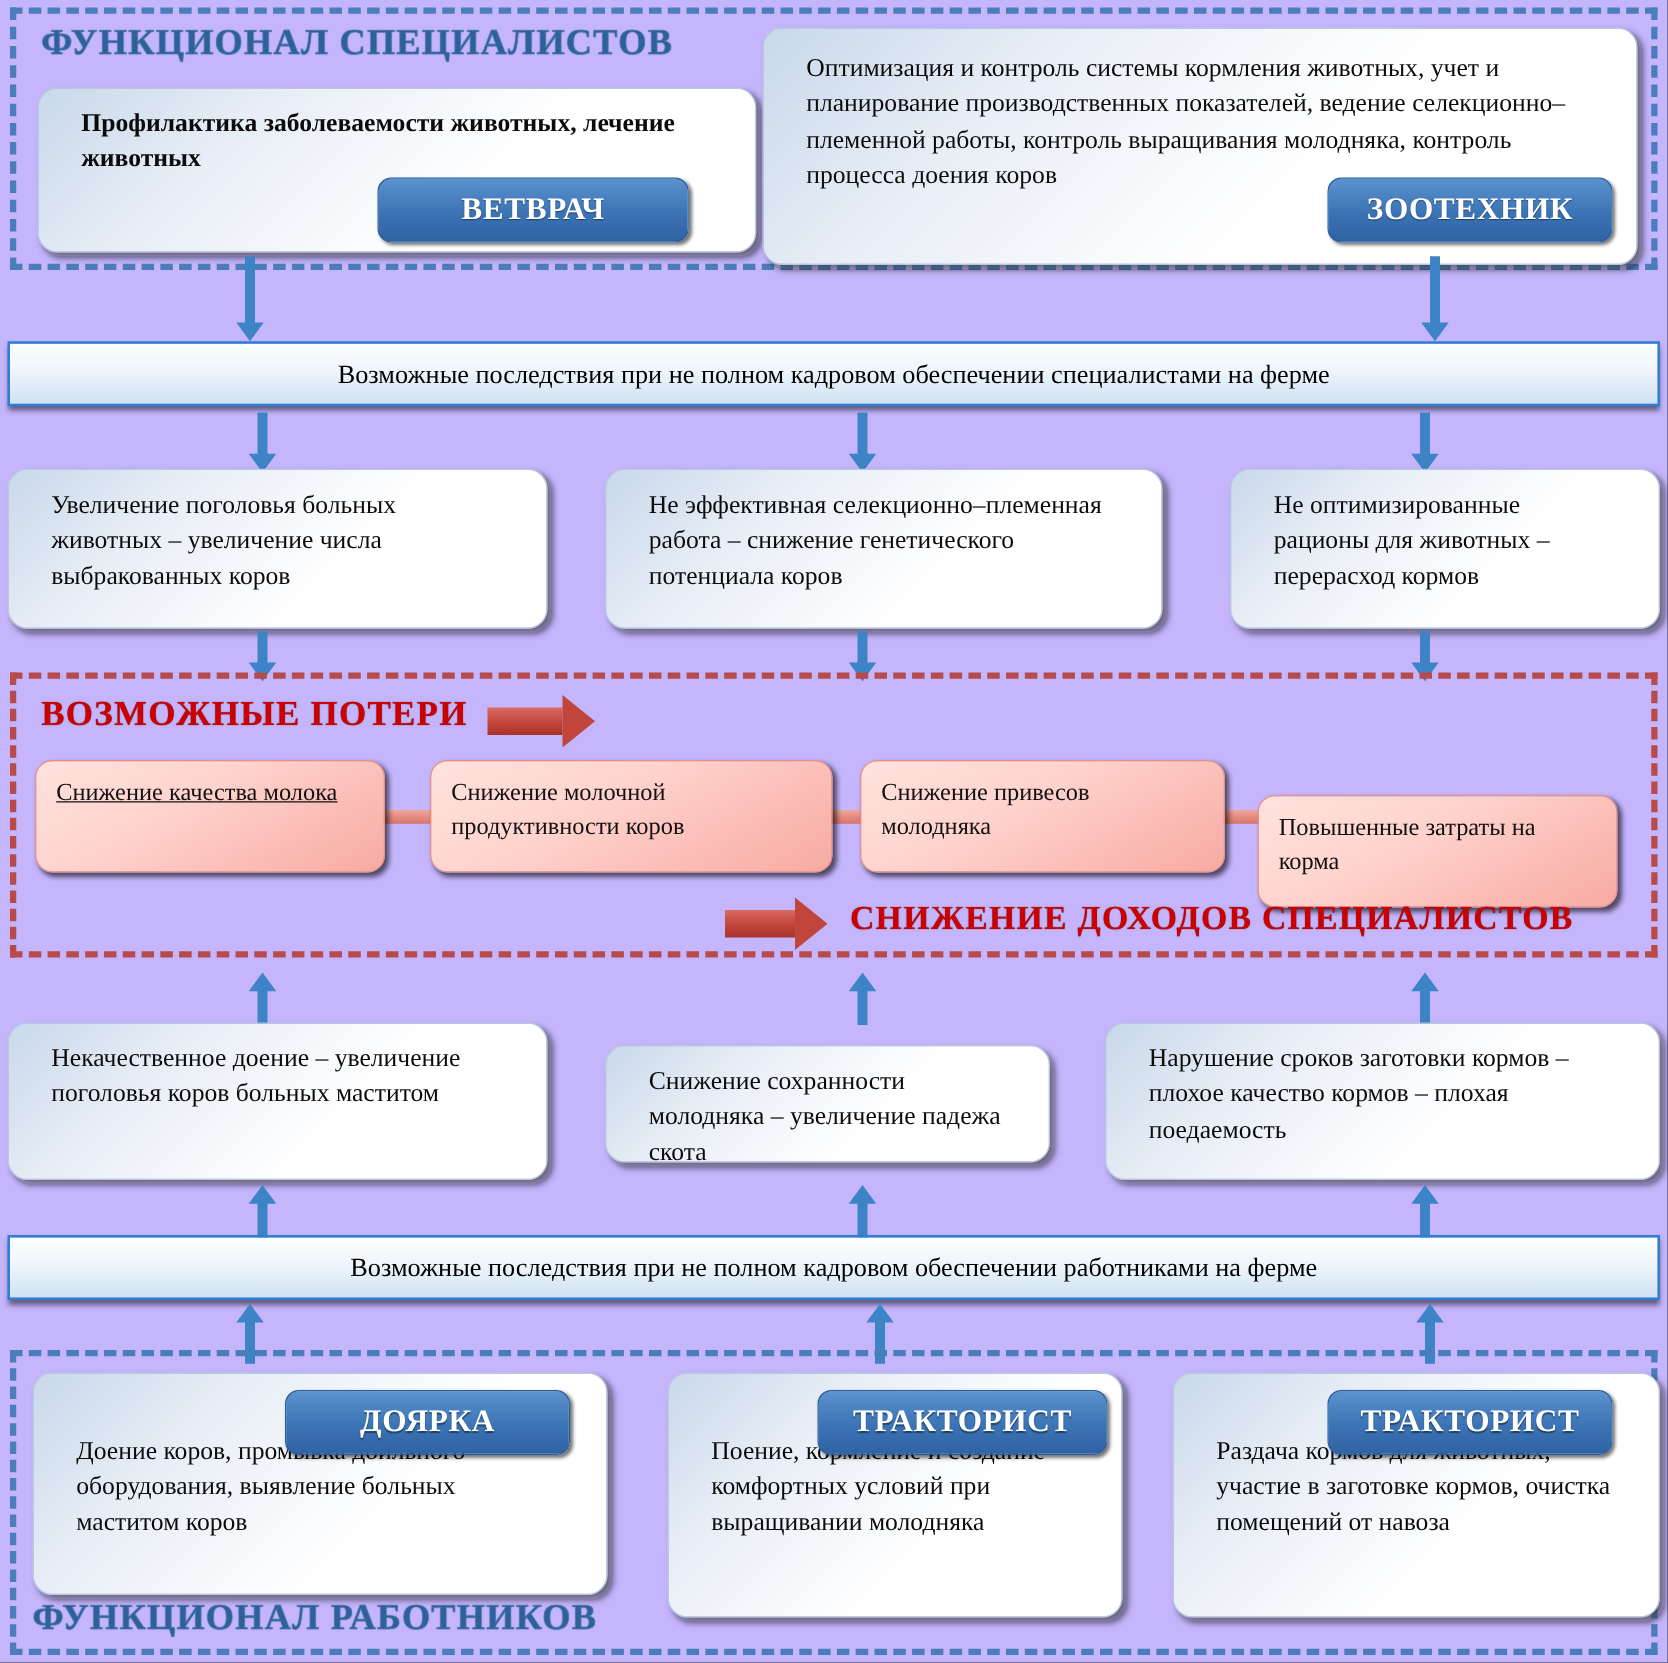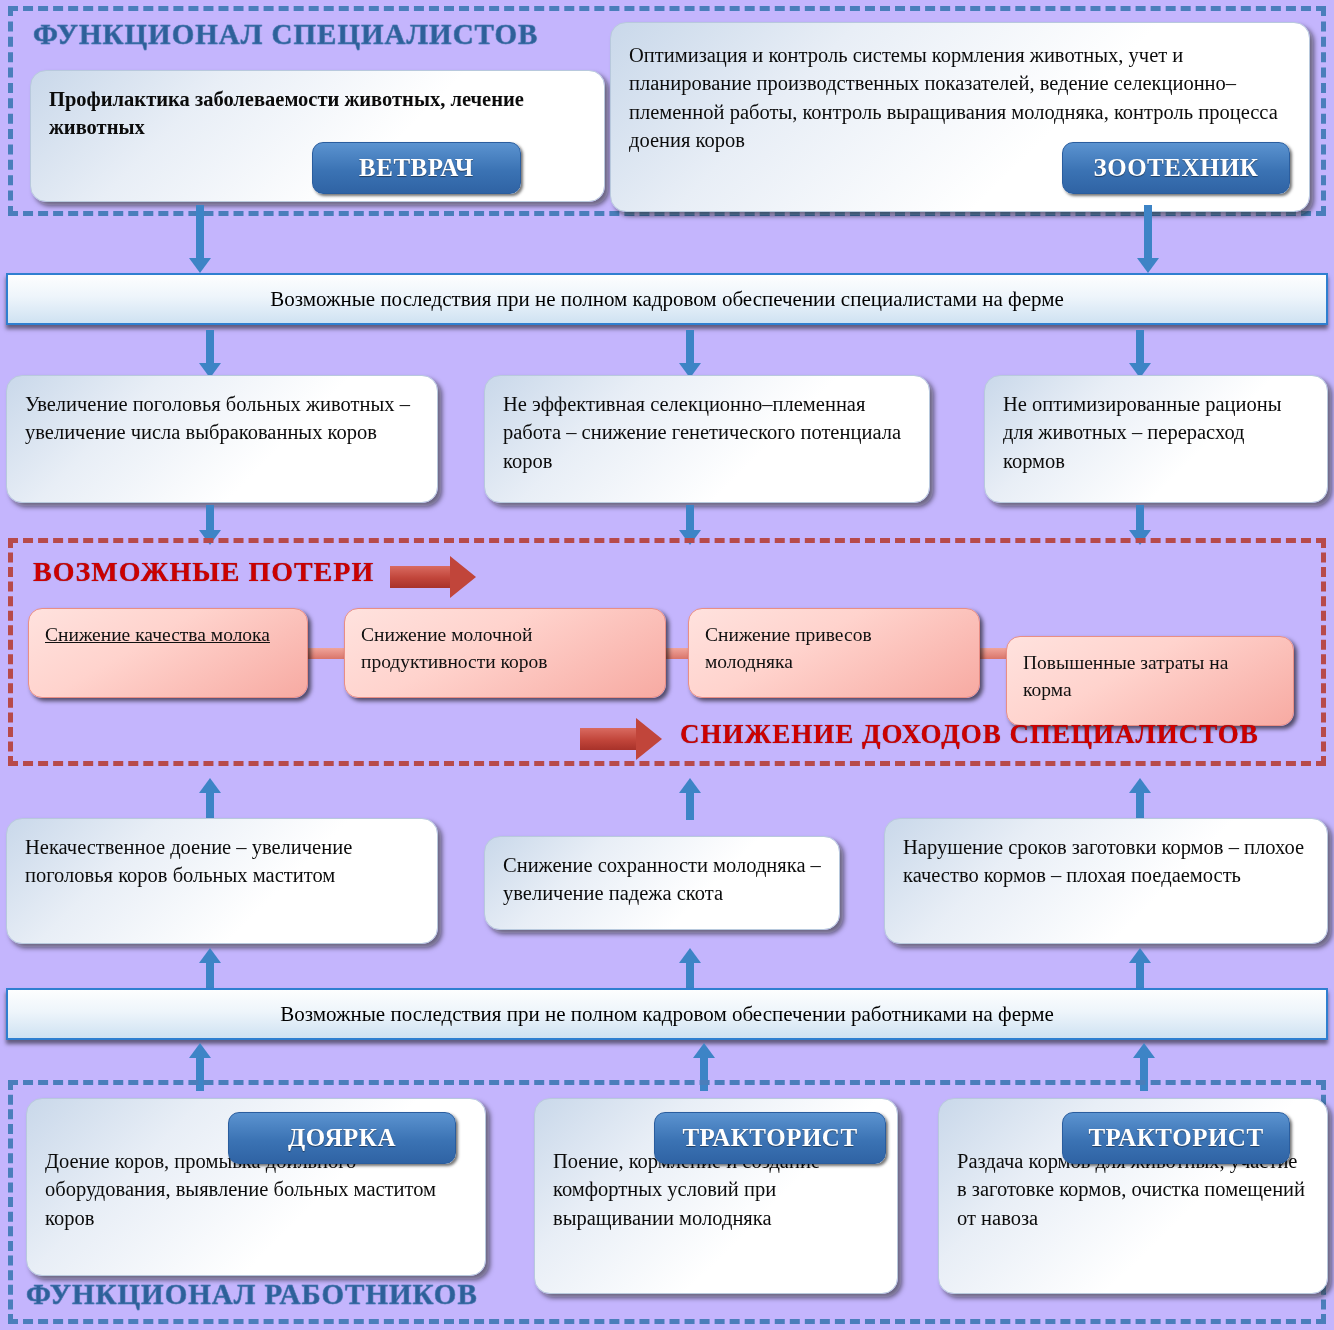--- a/index.html
+++ b/index.html
@@ -33,21 +33,21 @@
     font-weight:bold;
   }
 
   
   .box{
     position:absolute;box-sizing:border-box;
     border-radius:16px;
     background:linear-gradient(135deg,#c9d8ea 0%,#e8eef6 28%,#ffffff 62%,#ffffff 100%);
     border:1px solid #b8c9dd;
     box-shadow:3px 3px 0 rgba(255,255,255,.12), 4px 4px 5px rgba(0,0,0,.55);
-    padding:14px 18px;
+    padding:14px 34px;
     font-size:20.5px;
     line-height:1.38;
     color:#0b0b0b;
   }
 
   
   .box-pink{
     position:absolute;box-sizing:border-box;
     border-radius:14px;
     background:linear-gradient(150deg,#ffe2de 0%,#ffd3cd 40%,#f7aaa2 100%);
@@ -104,21 +104,21 @@
 
 <div class="canvas">
 
   <div class="frame frame-blue" style="left:8px;top:6px;width:1318px;height:210px;"></div>
 
   <div class="section-title title-blue" style="left:33px;top:18px;">ФУНКЦИОНАЛ СПЕЦИАЛИСТОВ</div>
 
   <div class="box" style="left:30px;top:70px;width:575px;height:132px;font-weight:bold;">
     <span>Профилактика заболеваемости животных, лечение животных</span>
   </div>
-  <div class="pill" style="left:312px;top:142px;width:209px;height:52px;">ВЕТВРАЧ</div>
+  <div class="pill" style="left:302px;top:142px;width:249px;height:52px;">ВЕТВРАЧ</div>
 
   <div class="box" style="left:610px;top:22px;width:700px;height:190px;padding-top:18px;">
     <span>Оптимизация и контроль системы кормления животных, учет и планирование  производственных показателей, ведение селекционно–племенной работы, контроль выращивания молодняка, контроль процесса доения коров</span>
   </div>
   <div class="pill" style="left:1062px;top:142px;width:228px;height:52px;">ЗООТЕХНИК</div>
 
   <div class="arrow down" style="left:186px;top:205px;width:28px;height:68px;">
     <div class="shaft" style="top:0;height:54px;"></div>
       <div class="head"></div>
   </div>

